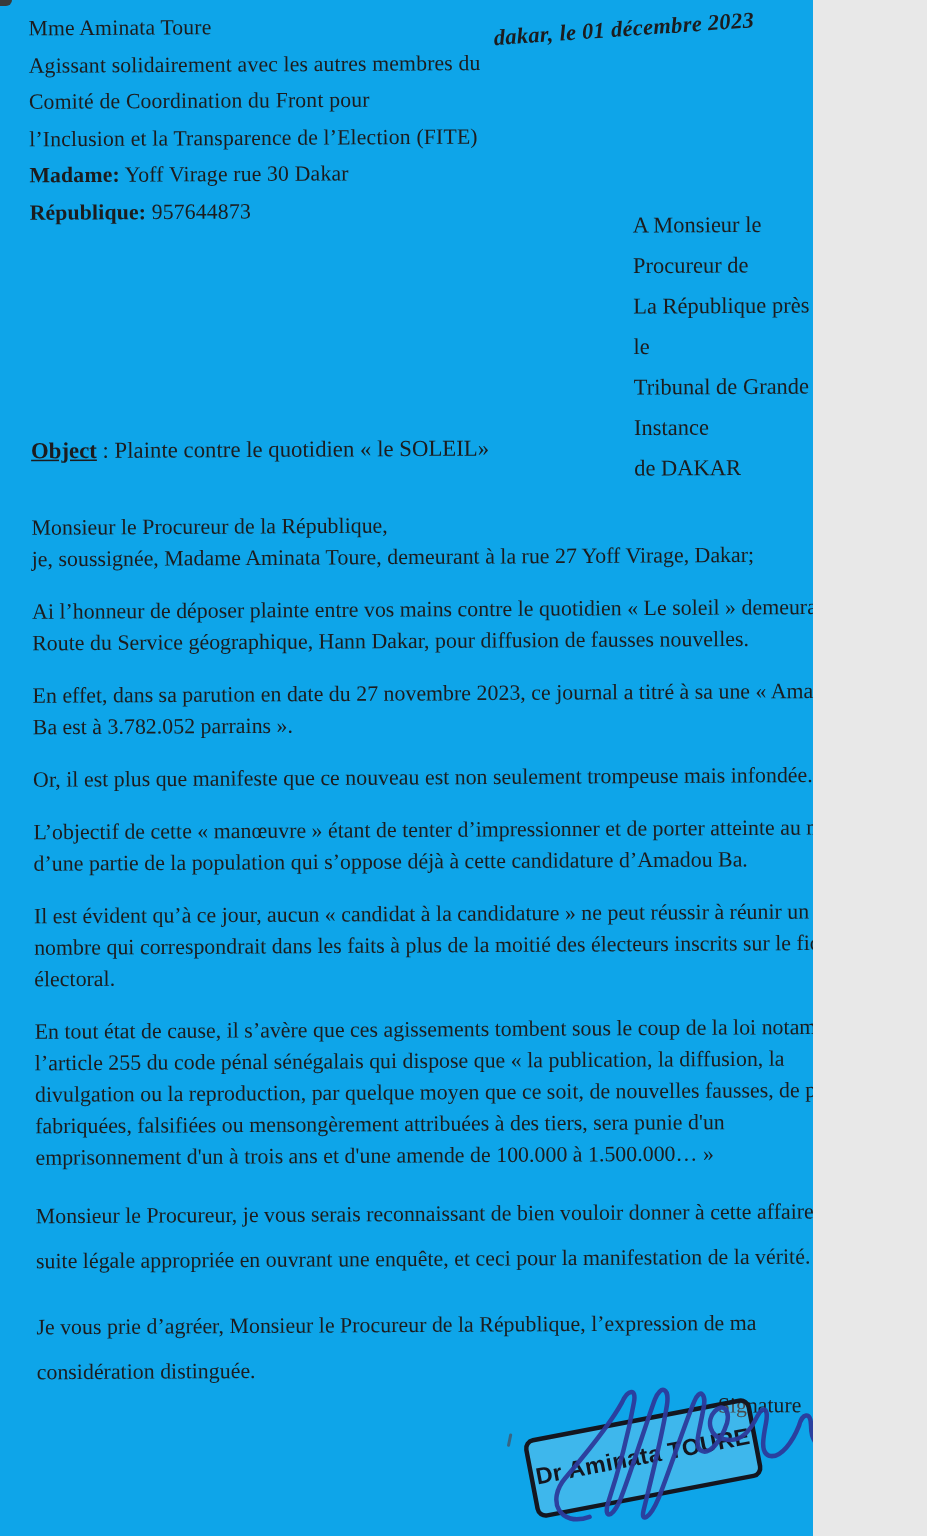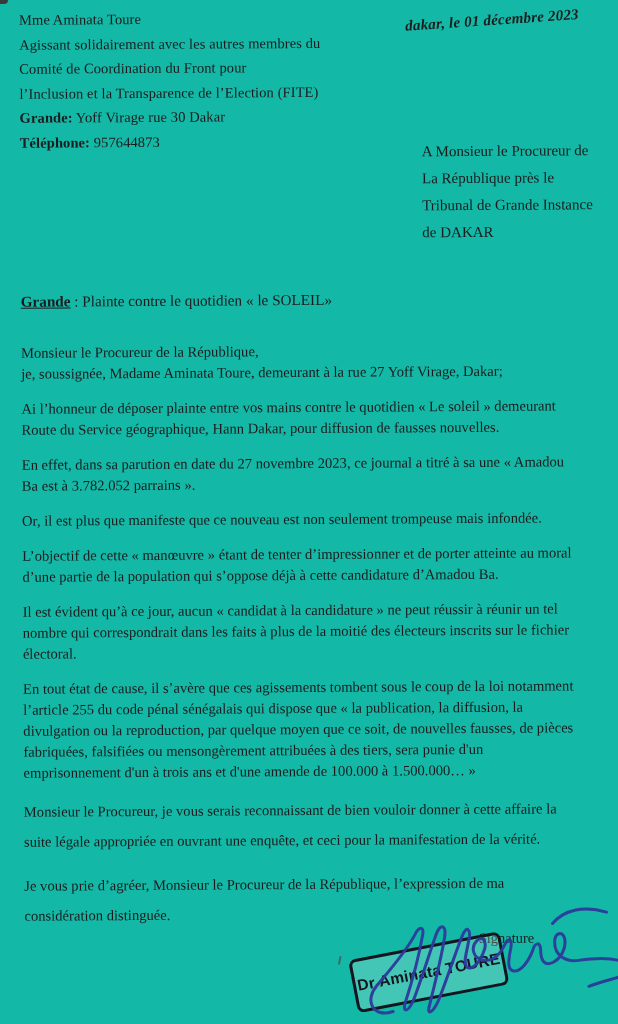--- a/index.html
+++ b/index.html
@@ -1,19 +1,19 @@
 <!DOCTYPE html>
 <html><head>
 <meta charset="utf-8">
 <style>
   html,body{margin:0;padding:0;background:#e8e8e8;}
   .page{
     position:relative;
-    width:618px;height:1024px;
-    background:#14b8a6;
+    width:542px;height:1024px;
+    background:#0ea5e9;
     font-family:"Liberation Serif","DejaVu Serif",serif;
     color:#1c1c1e;
     overflow:hidden;
   }
   .tilt{position:absolute;inset:0;transform:rotate(-0.35deg);}
   .sender{
     position:absolute;left:22px;top:6px;
     font-size:14.5px;line-height:24.6px;letter-spacing:0.1px;
   }
   .sender .lbl{font-weight:bold;}
@@ -68,33 +68,33 @@
 
 <div class="page">
   <div class="scan-speck"></div>
   <div class="tilt">
 
     <div class="sender">
       <div>Mme Aminata Toure</div>
       <div>Agissant solidairement avec les autres membres du</div>
       <div>Comité de Coordination du Front pour</div>
       <div>l’Inclusion et la Transparence de l’Election  (FITE)</div>
-      <div><span class="lbl">Grande:</span><span> Yoff Virage rue 30 Dakar</span></div>
-      <div><span class="lbl">Téléphone:</span><span> 957644873</span></div>
+      <div><span class="lbl">Madame:</span><span> Yoff Virage rue 30 Dakar</span></div>
+      <div><span class="lbl">République:</span><span> 957644873</span></div>
     </div>
 
     <div class="date-line">dakar, le 01 décembre 2023</div>
 
     <div class="recipient">A Monsieur le Procureur de
 La République  près le
 Tribunal de Grande Instance
 de DAKAR</div>
 
     <div class="object-line">
-      <span class="object-label">Grande</span><span> : Plainte contre le quotidien « le SOLEIL»</span>
+      <span class="object-label">Object</span><span> : Plainte contre le quotidien « le SOLEIL»</span>
     </div>
 
     <div class="body-text">
       <p> Monsieur le Procureur de la République,
 je, soussignée, Madame Aminata Toure, demeurant à la rue 27 Yoff Virage, Dakar;</p>
       <p>Ai l’honneur de déposer plainte entre vos mains contre le quotidien « Le soleil » demeurant
 Route du Service géographique, Hann Dakar, pour diffusion de fausses nouvelles.</p>
       <p>En effet, dans sa parution en date du 27 novembre 2023, ce journal a titré à sa une « Amadou
 Ba est à 3.782.052 parrains ».</p>
       <p>Or, il est plus que manifeste que ce nouveau est non seulement trompeuse mais infondée.</p>

